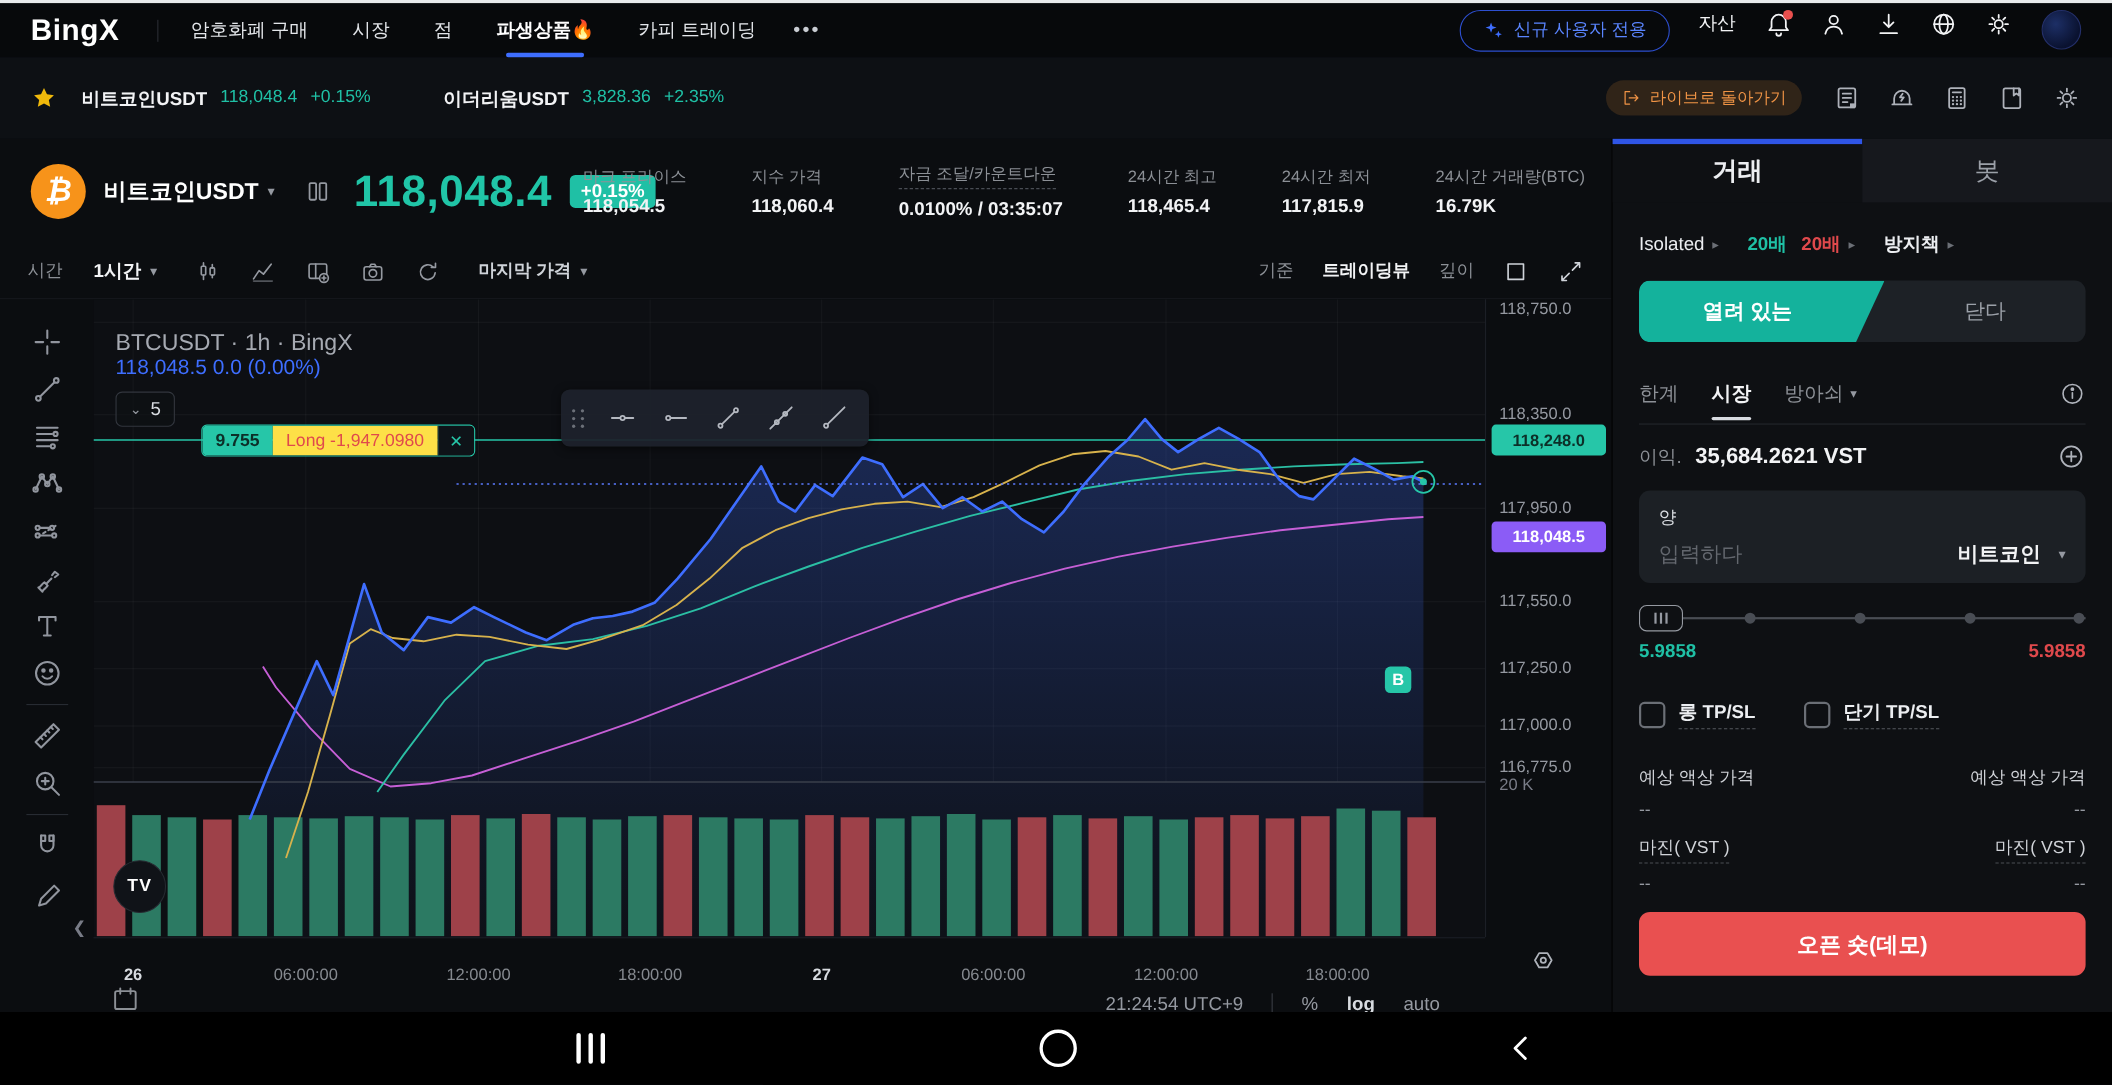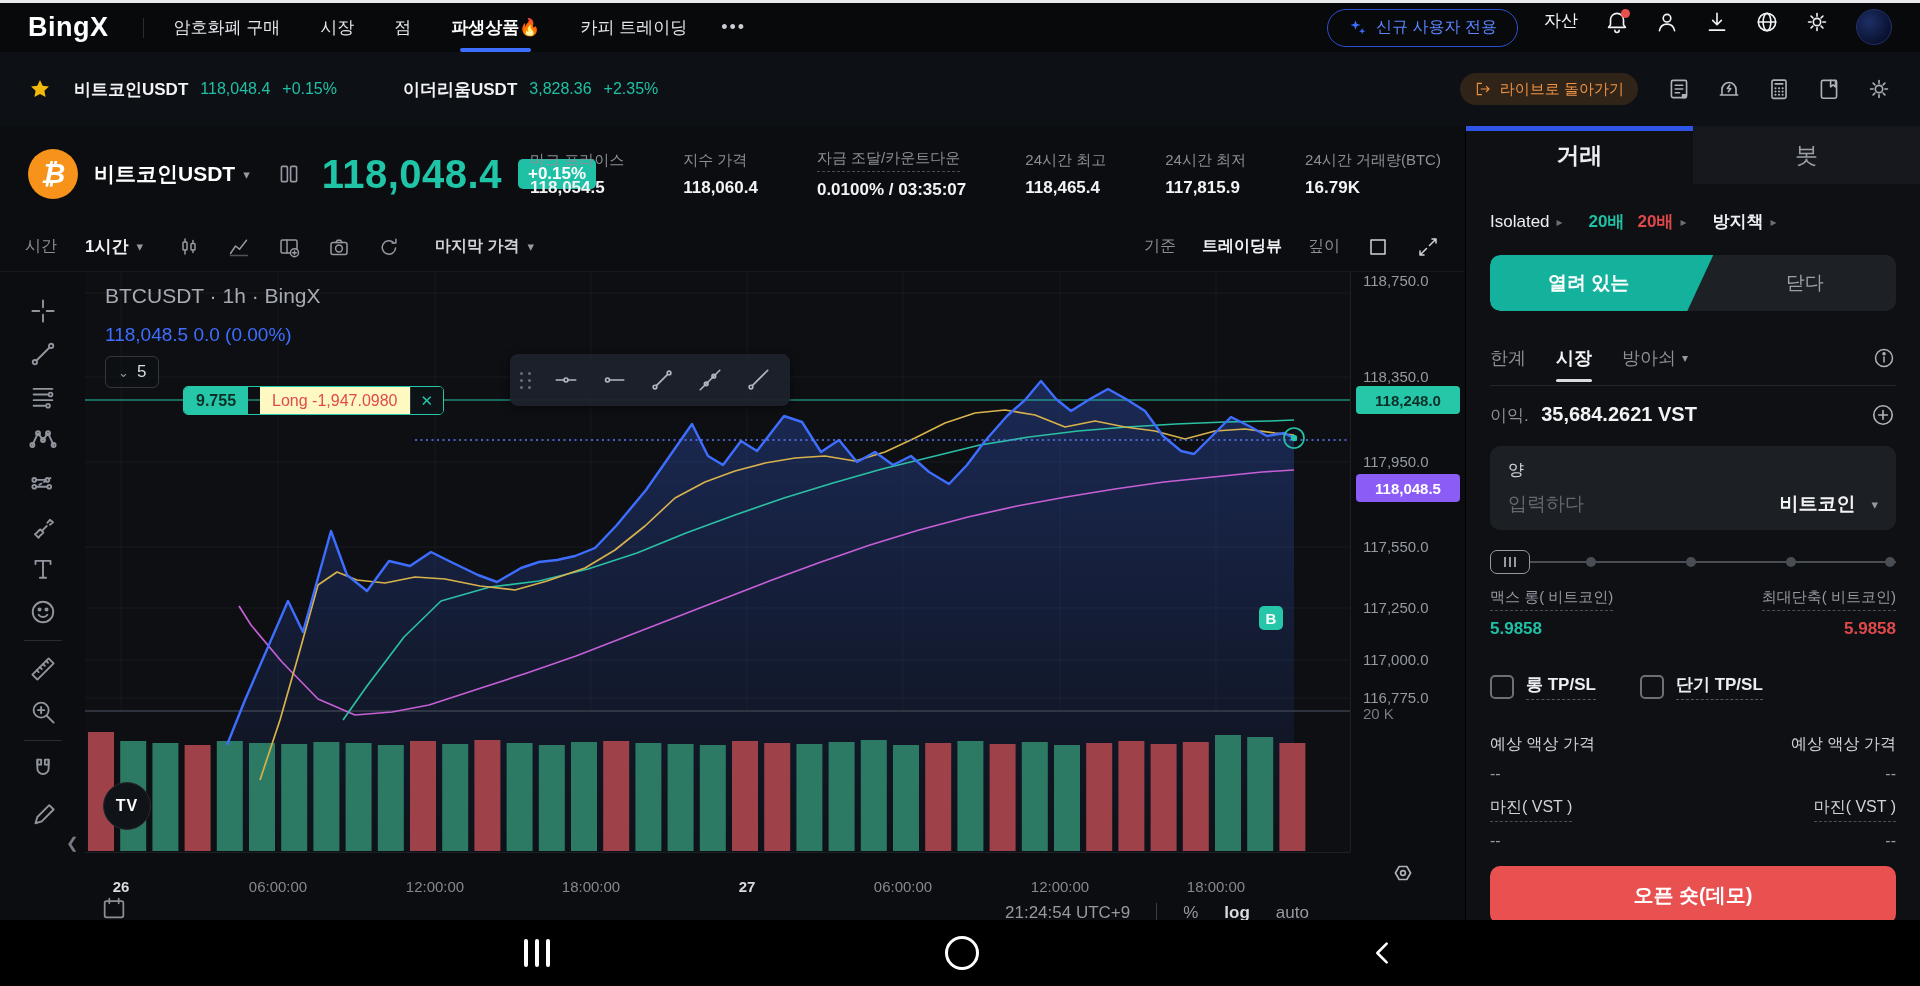--- a/index.html
+++ b/index.html
@@ -72,34 +72,34 @@
 
   
   .chart-region { position:absolute; top:146px; left:0; width:1465px; bottom:0; }
   .draw-toolbar { position:absolute; left:0; top:0; width:85px; height:100%; display:flex; flex-direction:column; align-items:center; padding-top:24px; gap:13px; }
   .draw-toolbar .icon { width:30px; height:30px; color:#91959e; cursor:pointer; flex:none; }
   .dt-div { width:38px; height:1px; background:#272b32; flex:none; }
   .collapse-ch { position:absolute; left:66px; top:562px; color:#787b86; font-size:15px; cursor:pointer; }
 
   #chart-svg { position:absolute; left:85px; top:0; width:1265px; height:580px; cursor:crosshair; }
 
-  .chart-title { position:absolute; left:105px; top:12px; font-size:21px; color:#a6aab2; }
+  .chart-title { position:absolute; left:105px; top:28px; font-size:21px; color:#a6aab2; }
   .chart-change { position:absolute; left:105px; top:52px; font-size:19px; color:#3e6eff; }
   .collapse-btn { position:absolute; left:105px; top:84px; display:flex; align-items:center; gap:8px; border:1px solid #32363e; border-radius:6px; padding:5px 12px; color:#d8dbe0; font-size:17px; background:rgba(14,16,20,0.6); cursor:pointer; }
   .collapse-btn .ch { font-size:13px; color:#9599a1; }
 
   .float-tools { position:absolute; left:510px; top:82px; display:flex; align-items:center; gap:4px; background:rgba(30,34,43,0.95); border-radius:8px; padding:6px 10px; box-shadow:0 2px 8px rgba(0,0,0,0.5); }
   .ft-handle { display:grid; grid-template-columns:repeat(2,4px); grid-gap:4px; margin-right:8px; cursor:grab; }
   .ft-handle i { width:3px; height:3px; border-radius:50%; background:#6b6f78; }
   .float-tools .tool { width:44px; height:40px; display:flex; align-items:center; justify-content:center; border-radius:6px; cursor:pointer; }
   .float-tools .icon { width:26px; height:26px; color:#b4b8c0; }
 
   .pos-tag { position:absolute; left:183px; top:114px; display:flex; align-items:stretch; height:29px; border:1px solid #26c6a8; border-radius:5px; overflow:hidden; font-size:16px; z-index:3; }
   .pos-qty { background:#26c6a8; color:#0c2f28; display:flex; align-items:center; padding:0 12px; font-weight:600; cursor:pointer; }
-  .pos-pnl { background:#fef9c3; color:#e0494c; display:flex; align-items:center; padding:0 12px; cursor:pointer;margin-left:12px; }
+  .pos-pnl { background:#fde047; color:#e0494c; display:flex; align-items:center; padding:0 12px; cursor:pointer; }
   .pos-close { background:#0e1318; color:#26c6a8; display:flex; align-items:center; padding:0 10px; border-left:1px solid #1f3c37; cursor:pointer; font-size:15px; }
 
   .b-marker { position:absolute; left:1259px; top:334px; width:24px; height:24px; background:#26c6a8; border-radius:5px; color:#fff; font-weight:800; font-size:15px; display:flex; align-items:center; justify-content:center; z-index:3; }
 
   .price-axis { position:absolute; left:1350px; top:0; width:115px; height:580px; border-left:1px solid #1c1f26; cursor:ns-resize; }
   .pa-label { position:absolute; left:12px; font-size:15px; color:#9599a1; white-space:nowrap; }
   .pa-badge { position:absolute; left:5px; width:104px; height:28px; border-radius:4px; display:flex; align-items:center; justify-content:center; font-size:15px; font-weight:700; white-space:nowrap; }
   .pa-badge.entry { background:#26c6a8; color:#0c2f28; }
   .pa-badge.last { background:#8b5cf6; color:#fff;margin-top:48px; }
   .pa-vol { position:absolute; left:12px; font-size:15px; color:#787b86; }
@@ -769,24 +769,20 @@
           <span class="dot" style="left:196px"></span>
           <span class="dot" style="left:296px"></span>
           <span class="dot" style="left:395px"></span>
           <div class="handle">
               <i></i>
               <i></i>
               <i></i>
             </div>
         </div>
 
-        <div class="maxrow">
-          <span class="dashed">맥스 롱( 비트코인)</span>
-          <span class="dashed">최대단축( 비트코인)</span>
-        </div>
         <div class="maxvals">
           <span class="green">5.9858</span>
           <span class="red">5.9858</span>
         </div>
 
         <div class="tpsl-row">
           <label>
             <span class="cb"></span>
             <span class="dashed">롱 TP/SL</span>
           </label>

